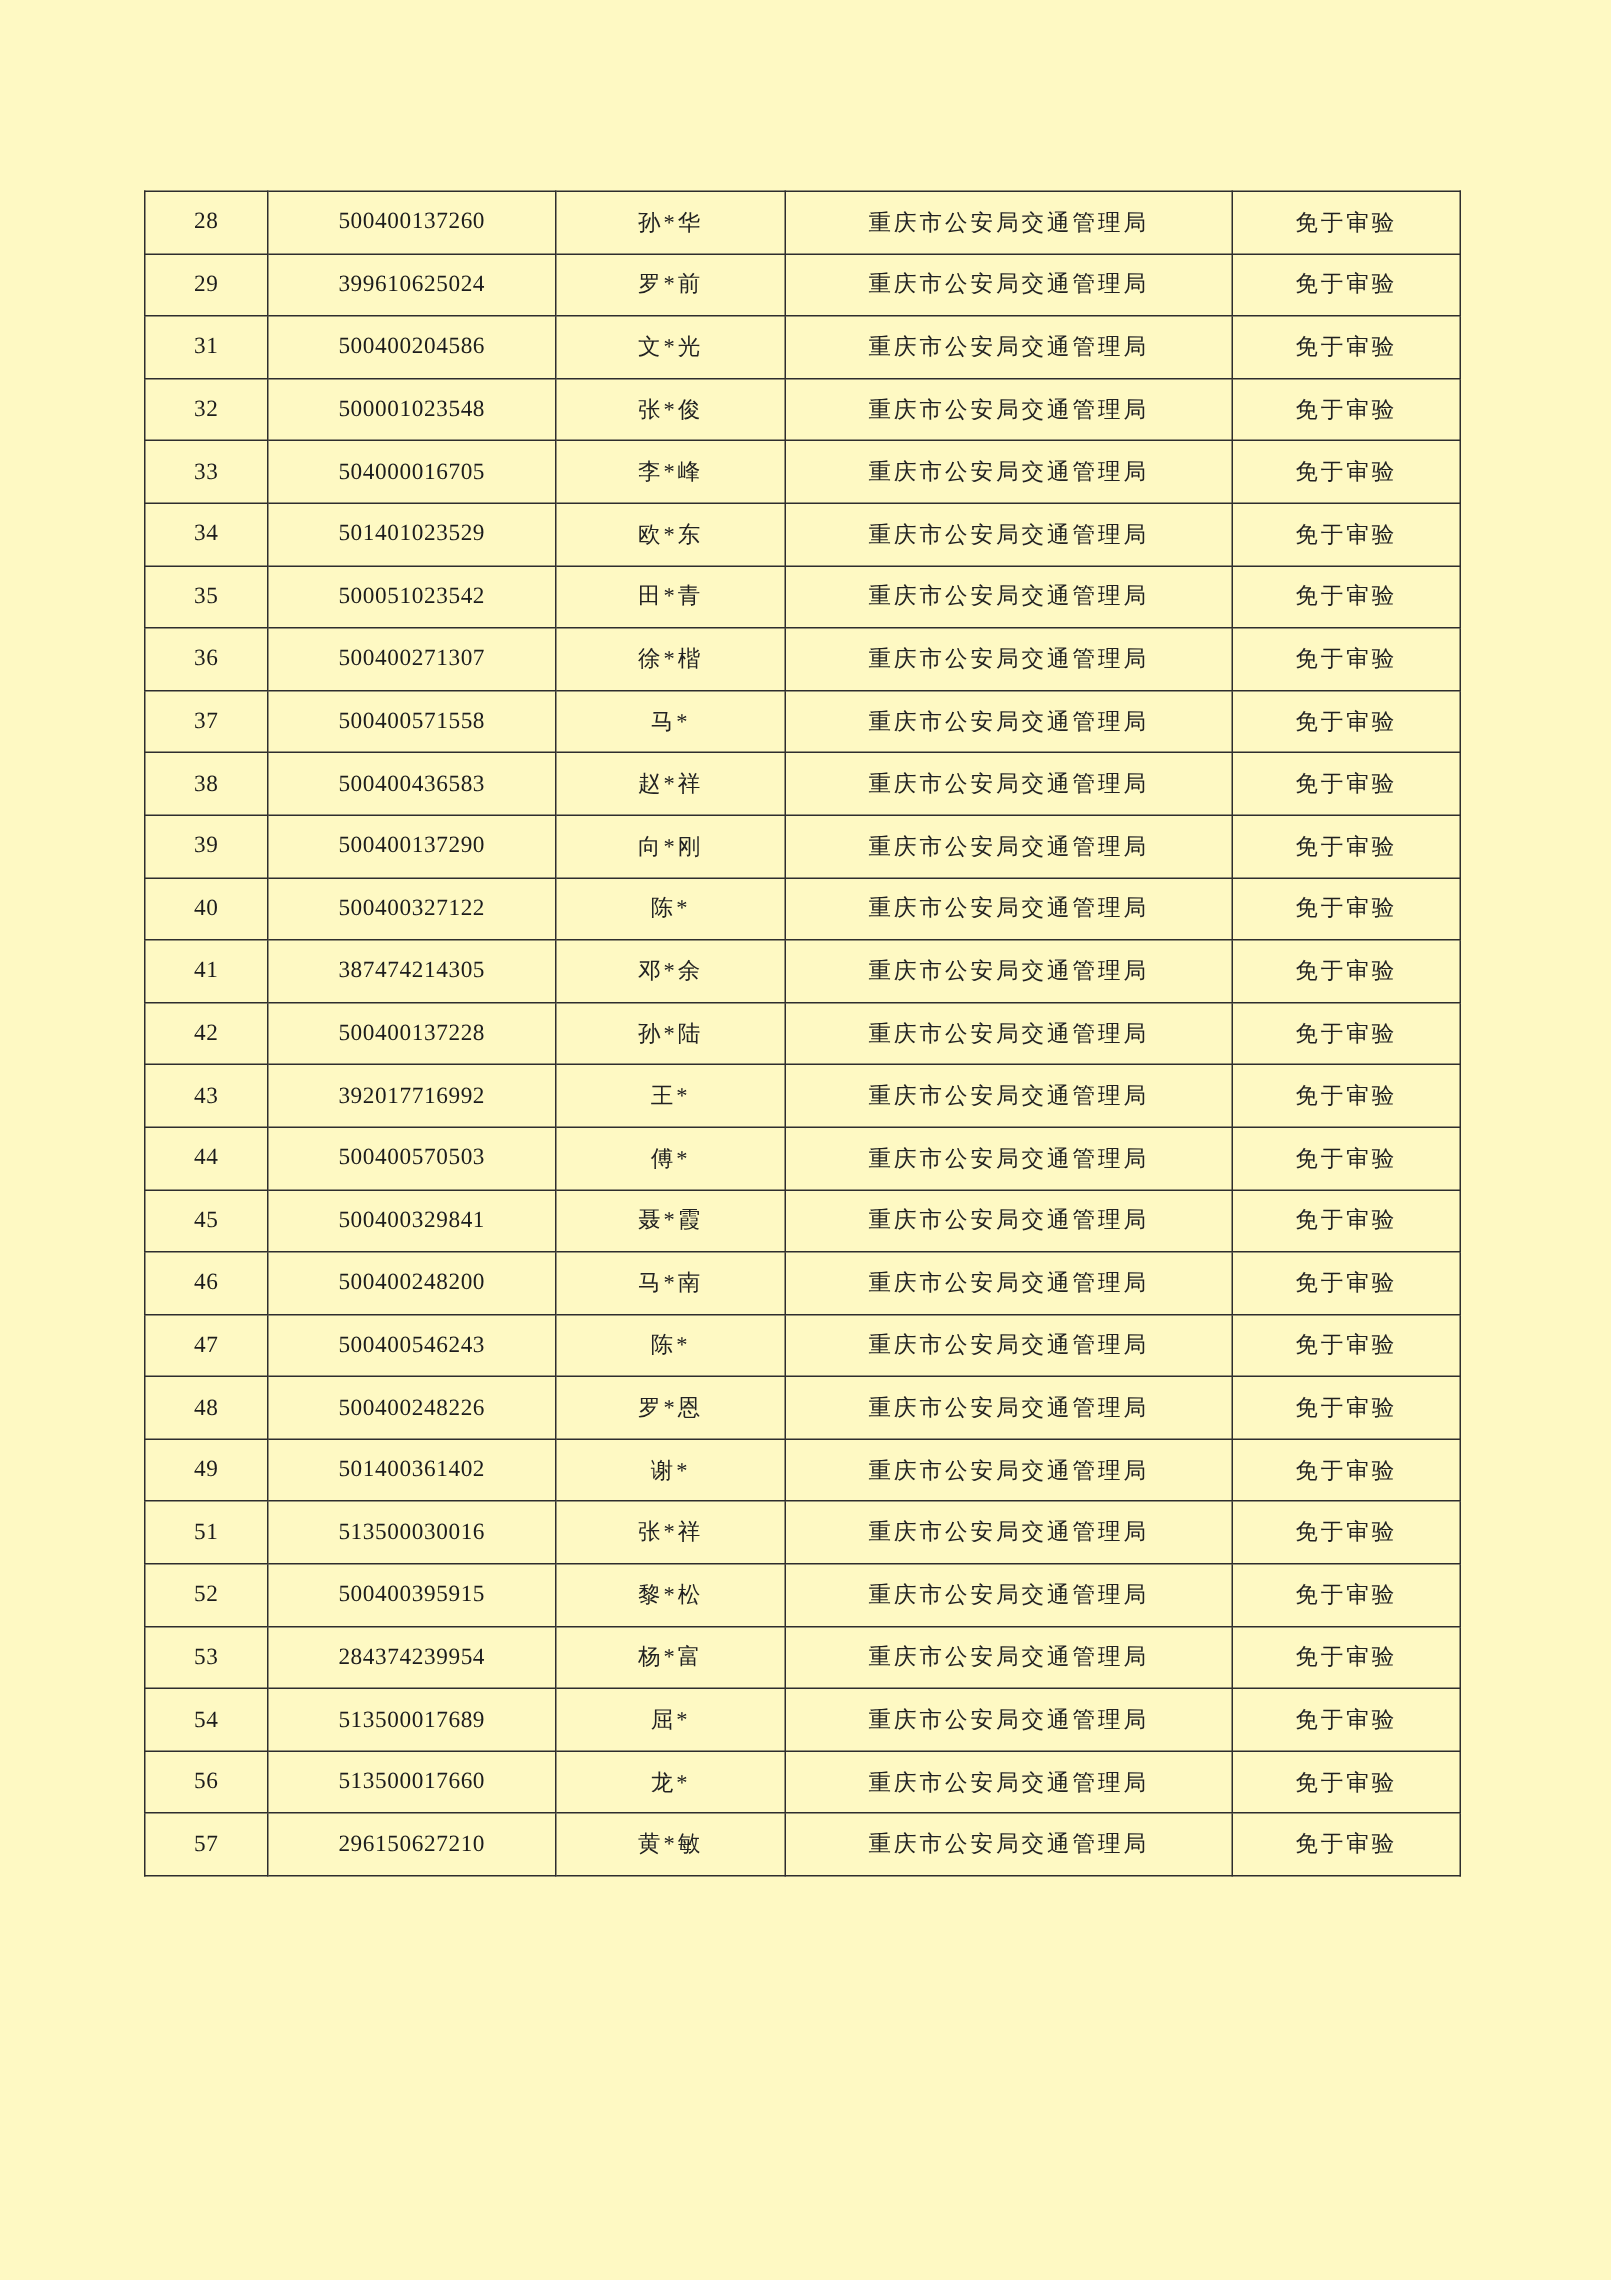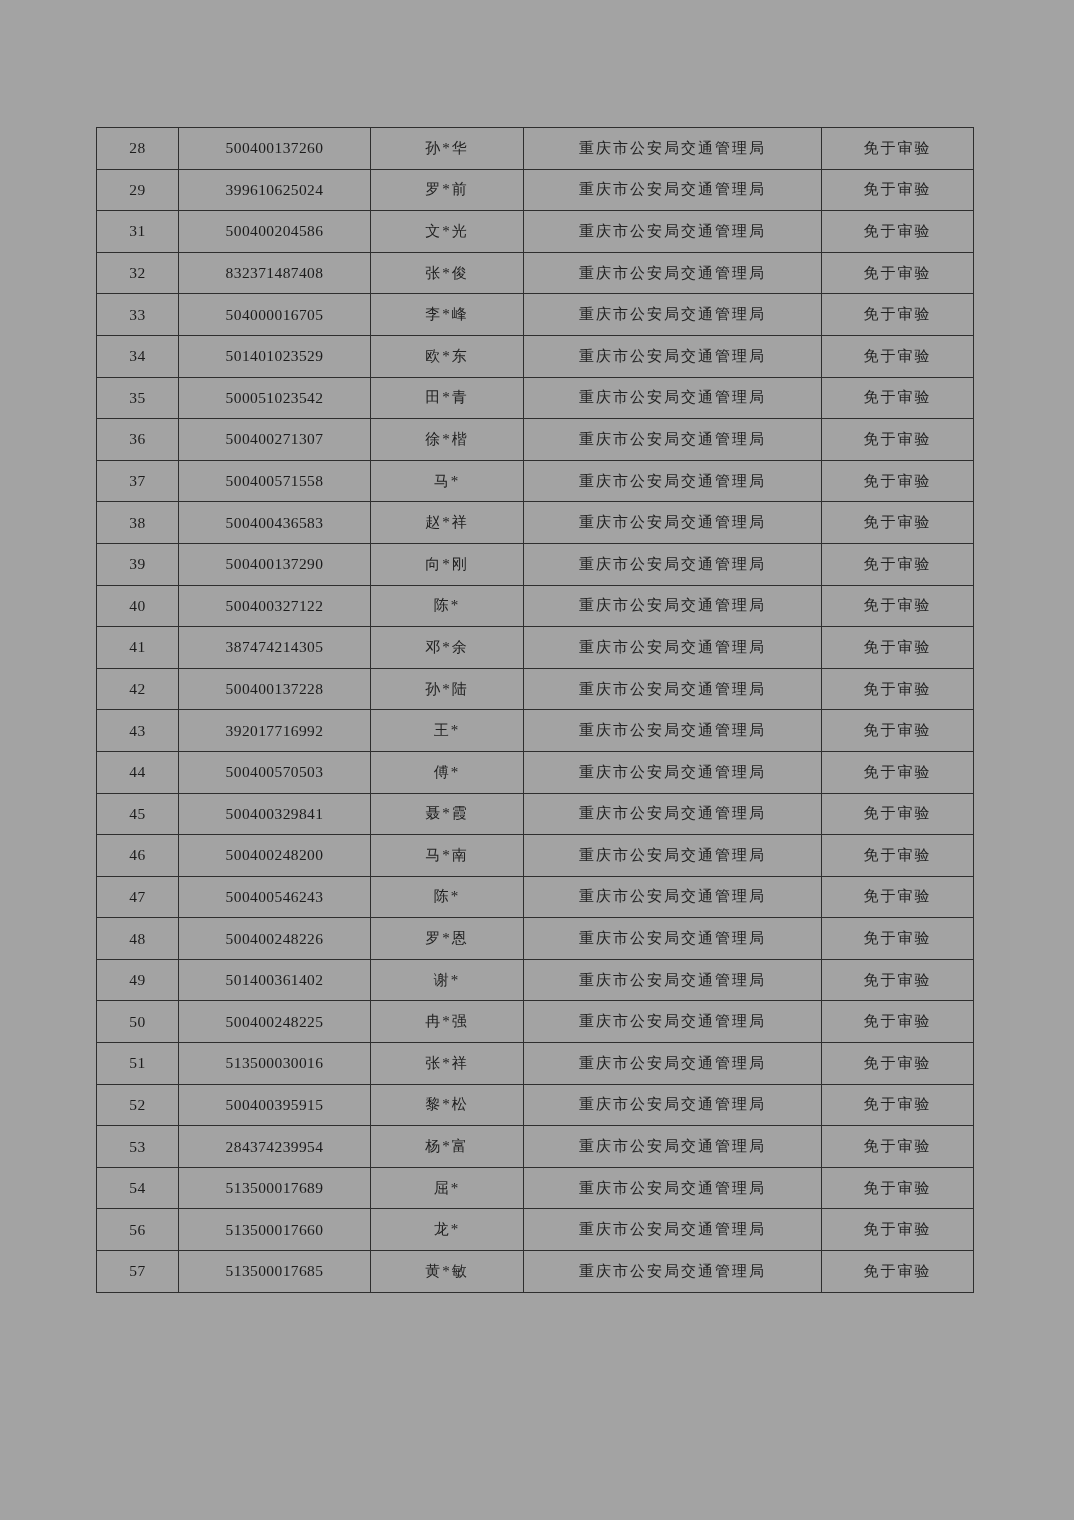--- a/index.html
+++ b/index.html
@@ -10,21 +10,21 @@
   body {
     width: 1074px;
     height: 1520px;
     position: relative;
     font-family: "Liberation Serif", "DejaVu Serif", serif;
     color: #1d1d1d;
   }
   .page {
     position: absolute;
     inset: 0;
-    background: #a3a3a3;
+    background: #fef9c3;
   }
   table.records {
     position: absolute;
     left: 96px;
     top: 127px;
     width: 877px;
     border-collapse: collapse;
     table-layout: fixed;
   }
   table.records td {
@@ -81,21 +81,21 @@
   </tr>
         <tr>
     <td class="num">31</td>
     <td class="num">500400204586</td>
     <td class="cn">文*光</td>
     <td class="cn">重庆市公安局交通管理局</td>
     <td class="cn">免于审验</td>
   </tr>
         <tr>
     <td class="num">32</td>
-    <td class="num">832371487408</td>
+    <td class="num">500001023548</td>
     <td class="cn">张*俊</td>
     <td class="cn">重庆市公安局交通管理局</td>
     <td class="cn">免于审验</td>
   </tr>
         <tr>
     <td class="num">33</td>
     <td class="num">504000016705</td>
     <td class="cn">李*峰</td>
     <td class="cn">重庆市公安局交通管理局</td>
     <td class="cn">免于审验</td>
@@ -206,27 +206,20 @@
     <td class="cn">免于审验</td>
   </tr>
         <tr>
     <td class="num">49</td>
     <td class="num">501400361402</td>
     <td class="cn">谢*</td>
     <td class="cn">重庆市公安局交通管理局</td>
     <td class="cn">免于审验</td>
   </tr>
         <tr>
-    <td class="num">50</td>
-    <td class="num">500400248225</td>
-    <td class="cn">冉*强</td>
-    <td class="cn">重庆市公安局交通管理局</td>
-    <td class="cn">免于审验</td>
-  </tr>
-        <tr>
     <td class="num">51</td>
     <td class="num">513500030016</td>
     <td class="cn">张*祥</td>
     <td class="cn">重庆市公安局交通管理局</td>
     <td class="cn">免于审验</td>
   </tr>
         <tr>
     <td class="num">52</td>
     <td class="num">500400395915</td>
     <td class="cn">黎*松</td>
@@ -249,20 +242,20 @@
   </tr>
         <tr>
     <td class="num">56</td>
     <td class="num">513500017660</td>
     <td class="cn">龙*</td>
     <td class="cn">重庆市公安局交通管理局</td>
     <td class="cn">免于审验</td>
   </tr>
         <tr>
     <td class="num">57</td>
-    <td class="num">513500017685</td>
+    <td class="num">296150627210</td>
     <td class="cn">黄*敏</td>
     <td class="cn">重庆市公安局交通管理局</td>
     <td class="cn">免于审验</td>
   </tr>
       </tbody>
   </table>
 </div>
 
 </body></html>

